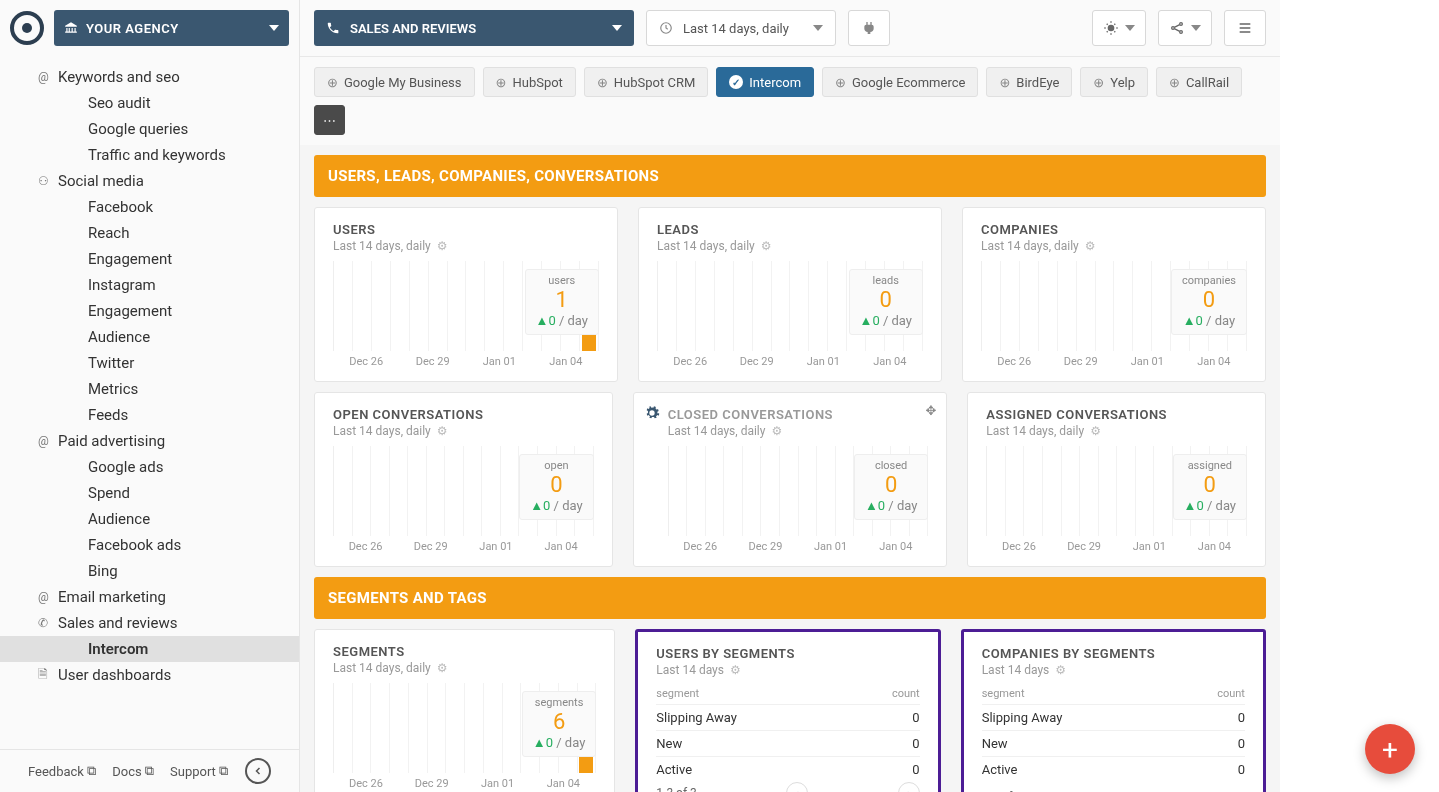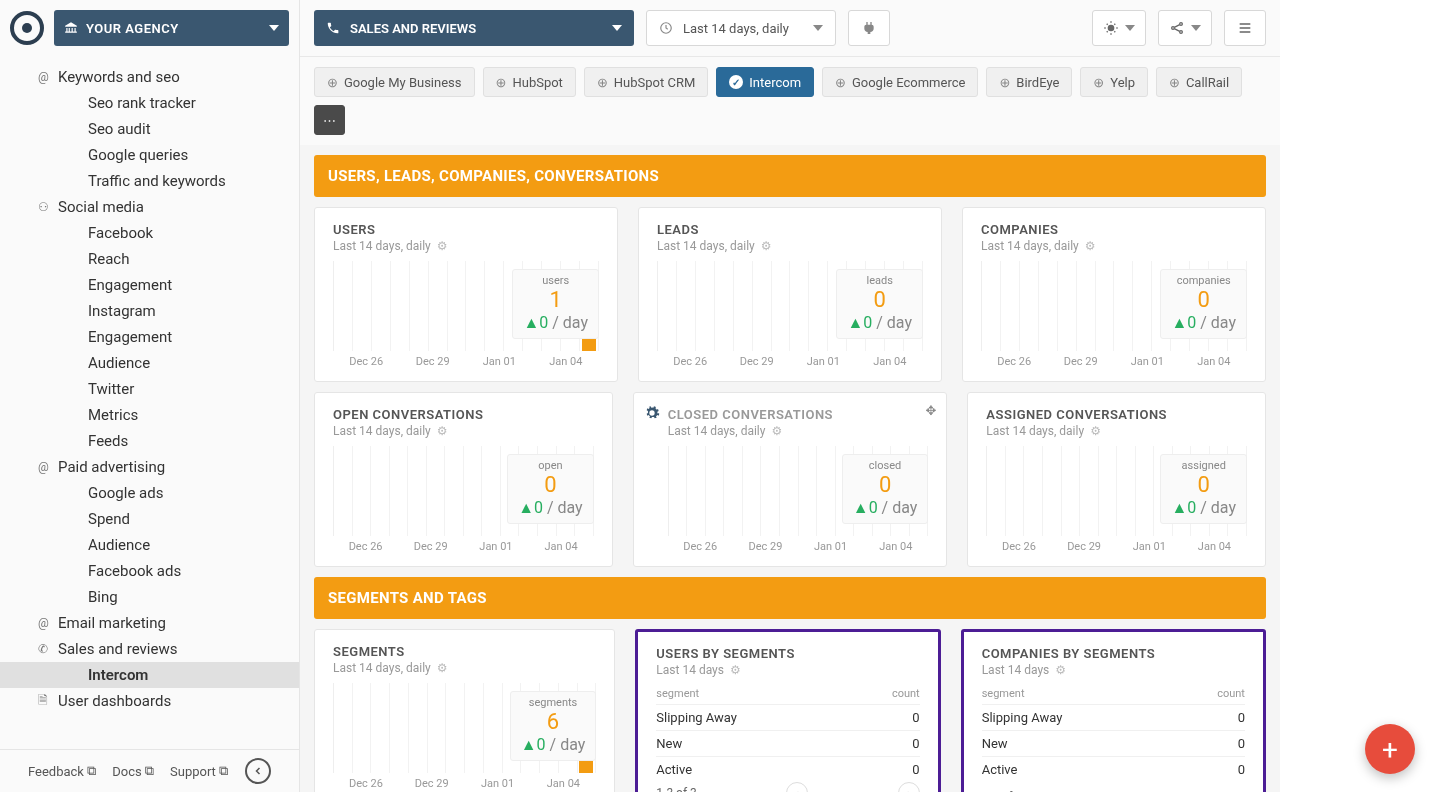--- a/index.html
+++ b/index.html
@@ -51,21 +51,21 @@
 .card-title { font-size: 13px; font-weight: 600; color: #555; letter-spacing: 0.5px; }
 .card-sub { font-size: 12px; color: #999; margin-top: 2px; display: flex; align-items: center; gap: 6px; }
 .card-sub .gear { color: #bbb; cursor: pointer; }
 
 .chart { display: flex; align-items: flex-end; height: 90px; margin-top: 8px; gap: 0; position: relative; border-left: 1px solid #eee; }
 .chart .slot { flex: 1; border-right: 1px solid #f2f2f2; height: 100%; display: flex; align-items: flex-end; justify-content: center; }
 .chart .bar { width: 14px; background: #f39c12; }
 .stat-box { position: absolute; top: 8px; right: 0; background: #fafafa; border: 1px solid #eee; border-radius: 3px; padding: 4px 10px 6px 10px; text-align: center; min-width: 62px; }
 .stat-label { font-size: 11px; color: #888; }
 .stat-value { font-size: 22px; font-weight: 400; color: #f39c12; line-height: 1; margin: 2px 0; }
-.stat-delta { font-size: 16px; color: #888; }
+.stat-delta { font-size: 13px; color: #888; }
 .stat-delta .up { color: #27ae60; }
 .xaxis { display: flex; margin-top: 4px; }
 .xaxis span { flex: 1; text-align: center; font-size: 11px; color: #999; }
 
 .card .cog-move { position: absolute; top: 10px; right: 10px; display: none; gap: 6px; color: #888; }
 .card.hover .cog-move { display: flex; }
 .card.hover .card-title { color: #999; }
 .card .leftcog { position: absolute; left: 10px; top: 12px; color: #3a5770; display: none; }
 .card.hover .leftcog { display: block; }
 .card.hover { padding-left: 34px; }
@@ -98,21 +98,20 @@
         <span>YOUR AGENCY</span>
         <span class="spacer"></span>
         <span class="tri-down"></span>
       </div>
     </div>
     <div class="nav" id="nav">
         <div class="nav-item parent">
           <span class="nicon">@</span>
           <span>Keywords and seo</span>
         </div>
-        <div class="nav-item child">Seo rank tracker</div>
         <div class="nav-item child">Seo audit</div>
         <div class="nav-item child">Google queries</div>
         <div class="nav-item child">Traffic and keywords</div>
         <div class="nav-item parent">
           <span class="nicon">⚇</span>
           <span>Social media</span>
         </div>
         <div class="nav-item child">Facebook</div>
         <div class="nav-item child">Reach</div>
         <div class="nav-item child">Engagement</div>

